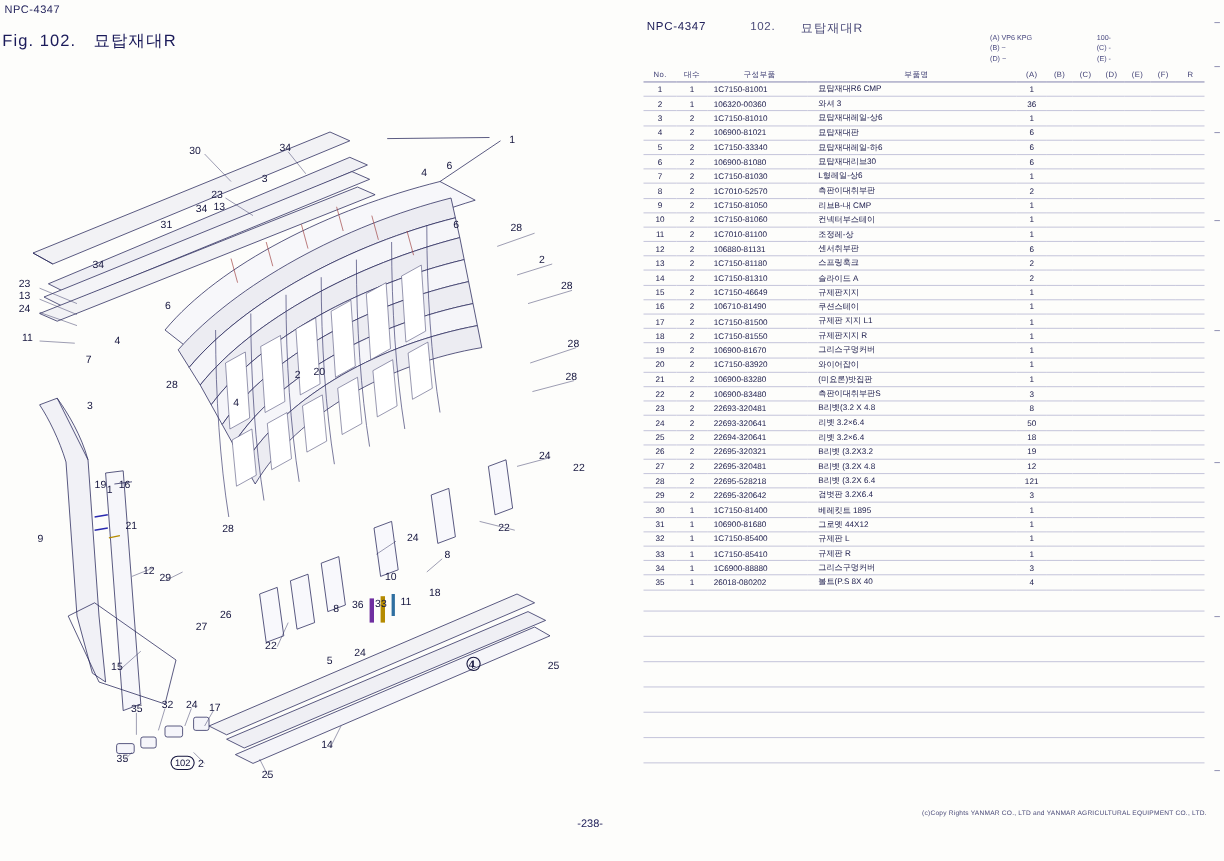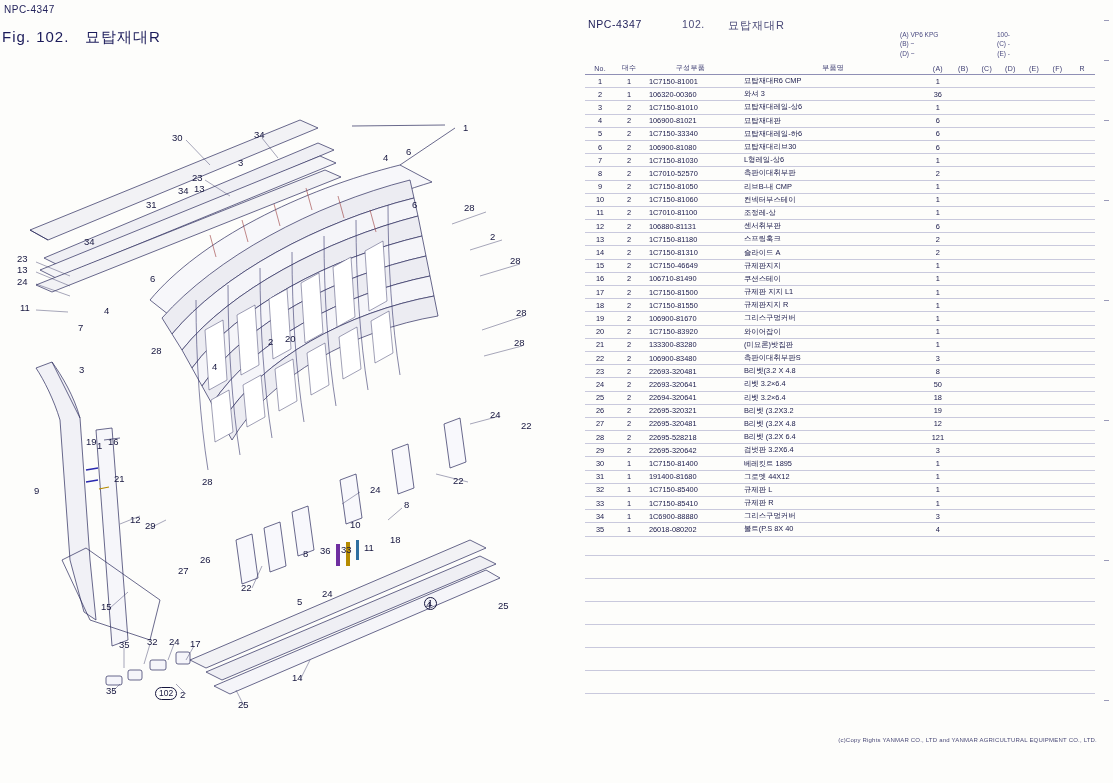--- a/index.html
+++ b/index.html
@@ -685,21 +685,21 @@
               <td class="c-b"></td>
               <td class="c-c"></td>
               <td class="c-d"></td>
               <td class="c-e"></td>
               <td class="c-f"></td>
               <td class="c-r"></td>
             </tr>
             <tr>
               <td class="c-no">21</td>
               <td class="c-qty">2</td>
-              <td class="c-part">133300-83280</td>
+              <td class="c-part">106900-83280</td>
               <td class="c-name">(미요론)밧집판</td>
               <td class="c-a">1</td>
               <td class="c-b"></td>
               <td class="c-c"></td>
               <td class="c-d"></td>
               <td class="c-e"></td>
               <td class="c-f"></td>
               <td class="c-r"></td>
             </tr>
             <tr>
@@ -815,21 +815,21 @@
               <td class="c-b"></td>
               <td class="c-c"></td>
               <td class="c-d"></td>
               <td class="c-e"></td>
               <td class="c-f"></td>
               <td class="c-r"></td>
             </tr>
             <tr>
               <td class="c-no">31</td>
               <td class="c-qty">1</td>
-              <td class="c-part">191400-81680</td>
+              <td class="c-part">106900-81680</td>
               <td class="c-name">그로멧 44X12</td>
               <td class="c-a">1</td>
               <td class="c-b"></td>
               <td class="c-c"></td>
               <td class="c-d"></td>
               <td class="c-e"></td>
               <td class="c-f"></td>
               <td class="c-r"></td>
             </tr>
             <tr>
@@ -905,13 +905,16 @@
         <span style="top:60px"></span>
         <span style="top:120px"></span>
       <span style="top:200px"></span>
         <span style="top:300px"></span>
         <span style="top:420px"></span>
       <span style="top:560px"></span>
         <span style="top:700px"></span>
     </div>
   </div>
 
+  <div class="page-no">
+    <span class="page-no-inner">-238-</span>
+  </div>
 </div>
 
 </body></html>

